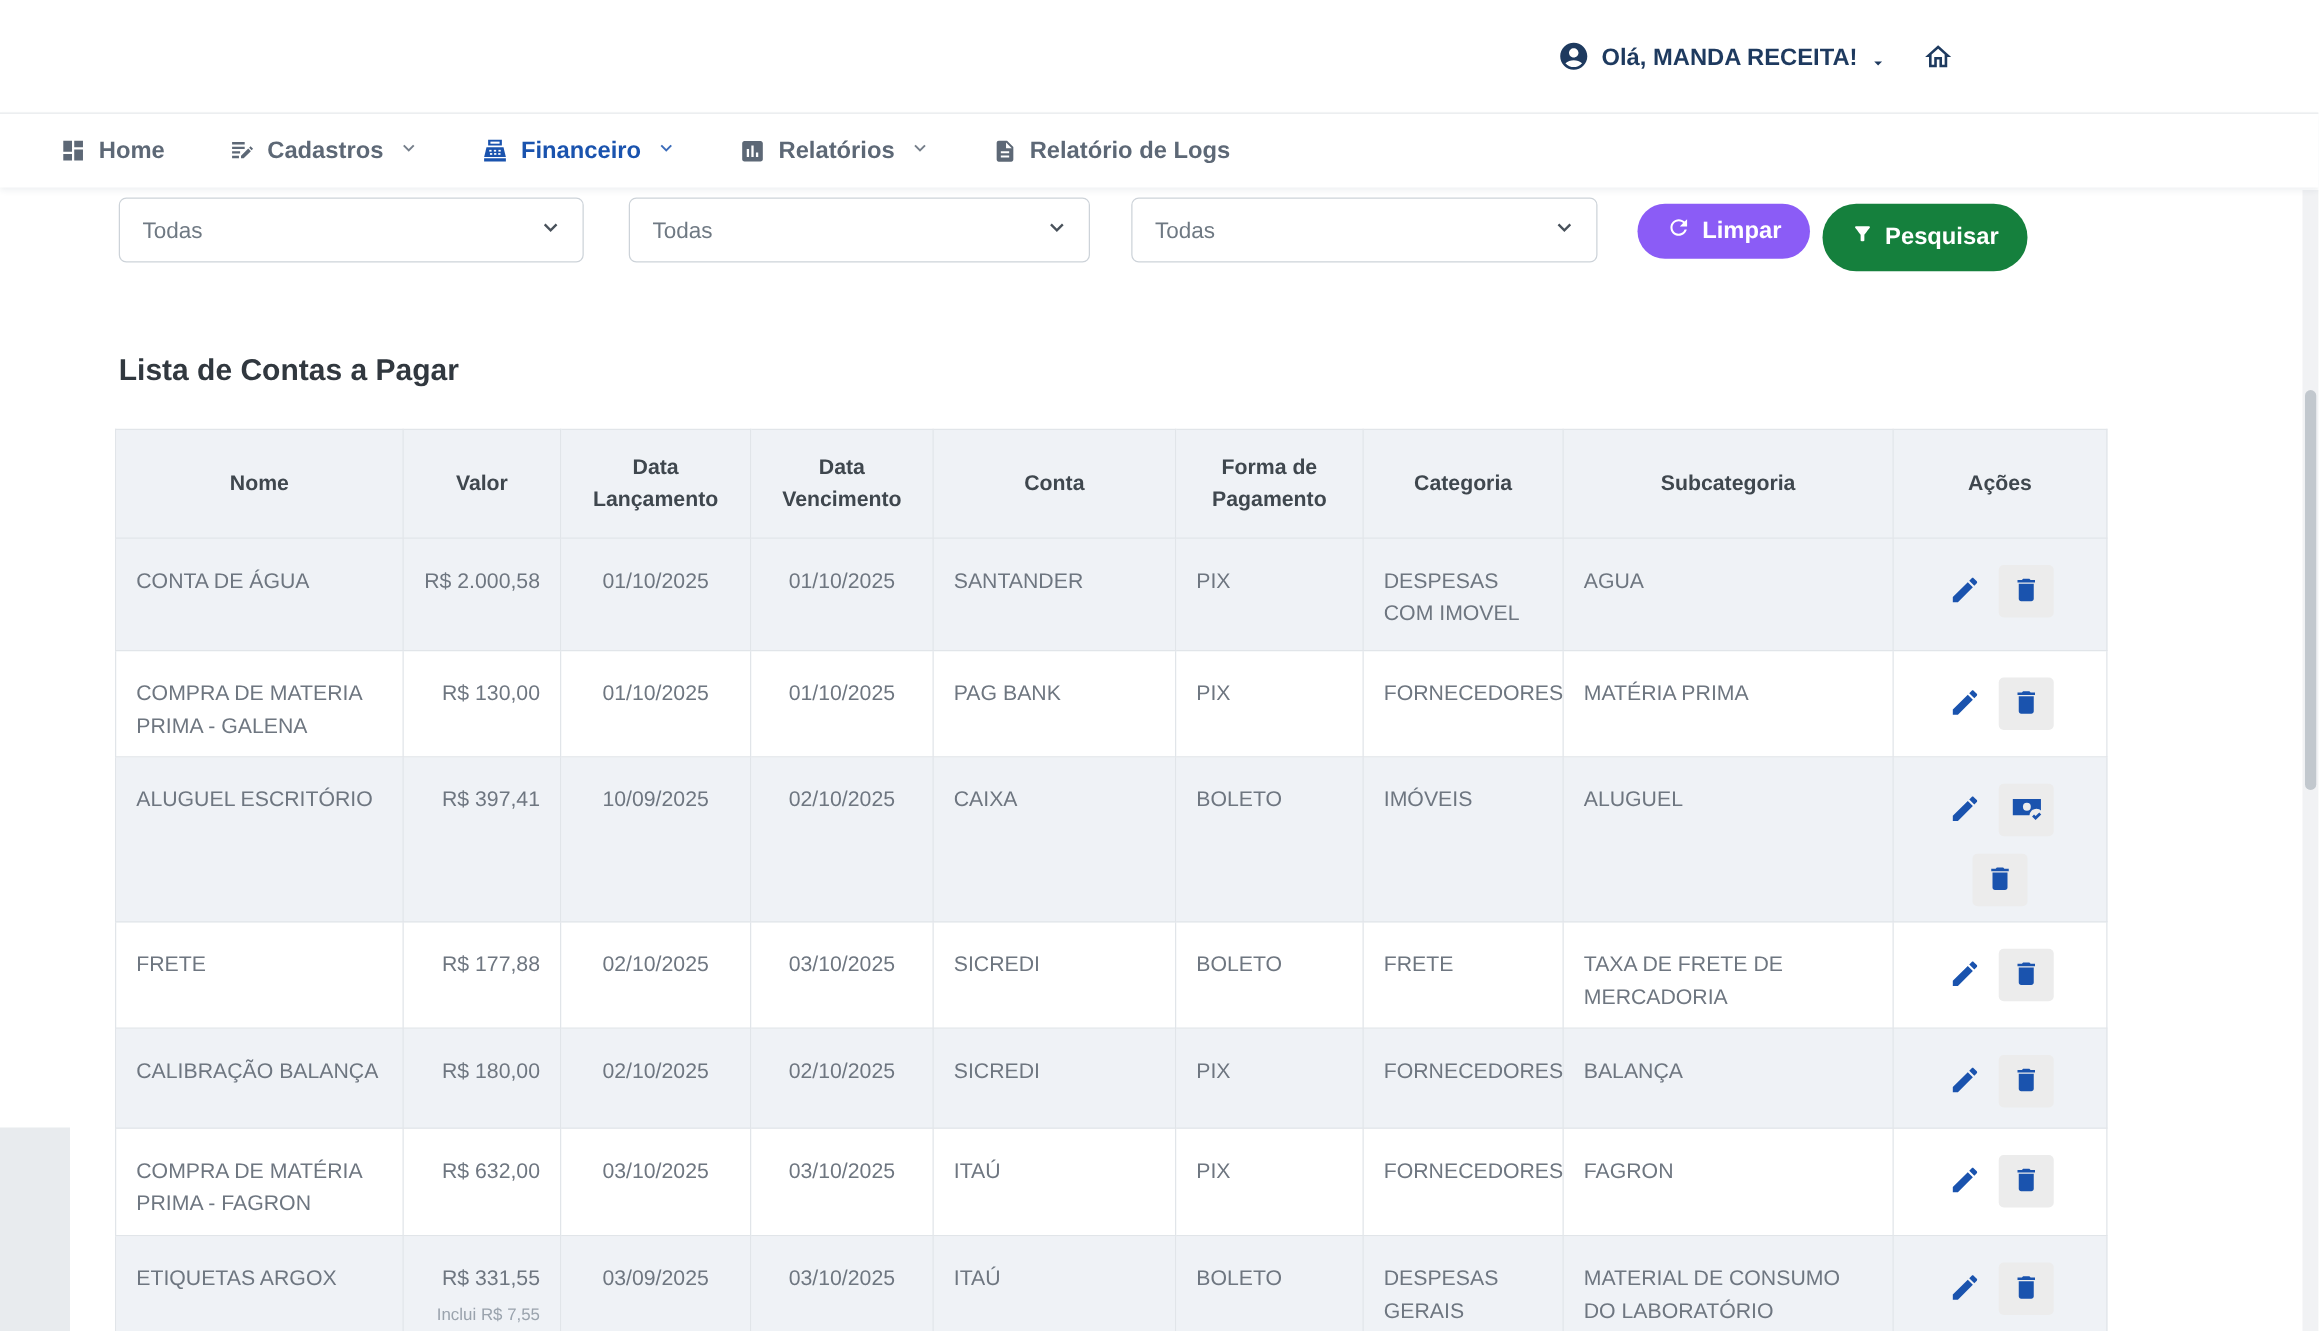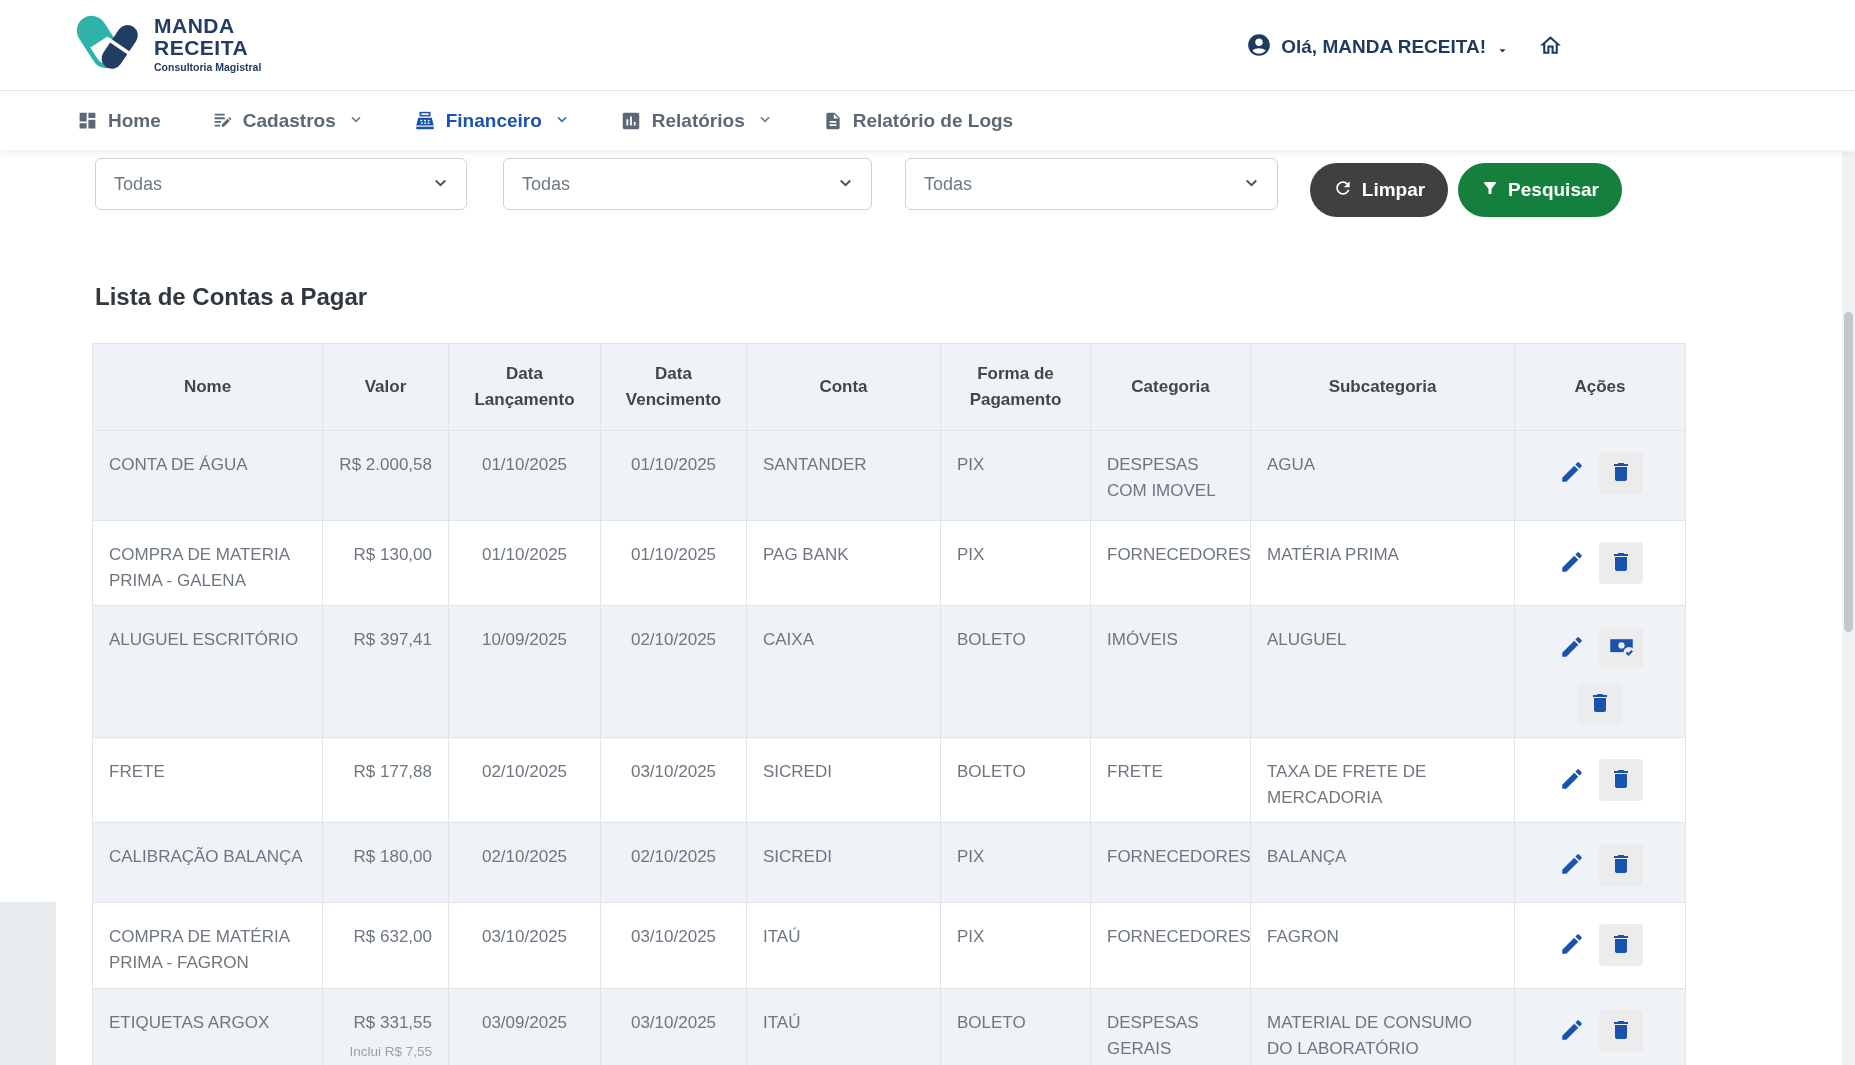--- a/index.html
+++ b/index.html
@@ -12,34 +12,34 @@
   .logo-text{color:#223d63;}
   .logo-line{font-size:21px;font-weight:800;line-height:1.02;letter-spacing:.5px;}
   .logo-sub{font-size:10.5px;font-weight:700;margin-top:3px;}
   .user-area{position:absolute;right:292px;top:0;height:90px;display:flex;align-items:center;}
   .user-menu{display:flex;align-items:flex-end;gap:9px;color:#1e3a5f;font-size:19px;font-weight:700;cursor:pointer;}
   .user-menu svg{display:block;}
   .home-link{margin-left:28px;color:#1e3a5f;display:flex;align-items:center;cursor:pointer;}
 
   
   .main-nav{position:absolute;left:0;top:90px;width:100%;height:60px;background:#fff;border-top:1px solid #e6e9ec;
-            box-shadow:0 3px 5px rgba(40,60,90,.08);display:flex;align-items:center;padding-left:77px;gap:50px;
+            box-shadow:0 3px 5px rgba(40,60,90,.08);display:flex;align-items:center;padding-left:48px;gap:50px;
             box-sizing:border-box;z-index:5;}
   .nav-item{display:flex;align-items:center;gap:10px;color:#5d6876;font-size:19px;font-weight:700;cursor:pointer;white-space:nowrap;}
   .nav-item.active{color:#1a53ae;}
   .nav-item .nav-icon{display:flex;}
   .nav-item svg.chev{margin-left:2px;opacity:.85;}
 
   
   .select-box{position:absolute;height:52px;background:#fff;border:1px solid #cdd3d9;border-radius:6px;
               display:flex;align-items:center;box-sizing:border-box;padding:0 16px 0 18px;cursor:pointer;}
   .select-value{flex:1;font-size:18px;color:#6f7983;}
   .btn{position:absolute;border:none;border-radius:28px;display:flex;align-items:center;justify-content:center;gap:9px;
        color:#fff;font-size:19px;font-weight:700;font-family:inherit;cursor:pointer;}
-  .btn-clear{left:1310px;top:163px;width:138px;height:54px;background:#404040;}
+  .btn-clear{left:1310px;top:163px;width:138px;height:44px;background:#8b5cf6;}
   .btn-search{left:1458px;top:163px;width:164px;height:54px;background:#15803d;}
 
   
   .page-title{position:absolute;left:95px;top:283px;margin:0;font-size:24px;font-weight:800;color:#31383f;}
 
   
   .table-wrap{position:absolute;left:92px;top:343px;width:1593px;}
   table.contas{border-collapse:collapse;table-layout:fixed;width:1593px;font-size:17px;}
   table.contas th,table.contas td{border:1px solid #e1e5e9;box-sizing:border-box;}
   table.contas thead th{height:87px;background:#eff2f6;color:#3f474e;font-weight:700;text-align:center;
@@ -68,39 +68,20 @@
   .corner-strip{position:absolute;left:0;top:902px;width:56px;height:163px;background:#e8ebee;}
   .scrollbar-track{position:absolute;right:0;top:152px;width:13px;height:913px;background:#f1f2f4;}
   .scrollbar-thumb{position:absolute;right:2px;top:160px;width:9px;height:320px;background:#c2c8ce;border-radius:5px;}
 </style>
 </head>
 <body>
 
 <div class="page">
 
   <header class="app-header">
-    <div class="logo">
-      <span>
-        <svg width="72" height="72" viewBox="0 0 80 80">
-          <g transform="rotate(-33 30 40)">
-            <rect x="16" y="11" width="28" height="58" rx="14" fill="#fff" stroke="#2fb3a8" stroke-width="5"></rect>
-            <path d="M16 40 v-15 a14 14 0 0 1 28 0 v15 z" fill="#2fb3a8"></path>
-          </g>
-          <g transform="rotate(34 52 46)">
-            <rect x="41" y="18" width="23" height="54" rx="11.5" fill="#223d63"></rect>
-            <rect x="37" y="43" width="31" height="4" fill="#fff"></rect>
-          </g>
-        </svg>
-      </span>
-      <div class="logo-text">
-        <div class="logo-line">MANDA</div>
-        <div class="logo-line">RECEITA</div>
-        <div class="logo-sub">Consultoria Magistral</div>
-      </div>
-    </div>
     <div class="user-area">
       <div class="user-menu">
         <span>
           <svg width="26" height="26" viewBox="0 0 24 24" fill="#1e3a5f">
               <path d="M12 2C6.48 2 2 6.48 2 12s4.48 10 10 10 10-4.48 10-10S17.52 2 12 2zm0 4c1.93 0 3.5 1.57 3.5 3.5S13.93 13 12 13s-3.5-1.57-3.5-3.5S10.07 6 12 6zm0 14c-2.03 0-4.43-.82-6.14-2.88C7.55 15.8 9.68 15 12 15s4.45.8 6.14 2.12C16.43 19.18 14.03 20 12 20z"></path>
             </svg>
         </span>
         <span>Olá, MANDA RECEITA!</span>
         <span>
           <svg width="15" height="15" viewBox="0 0 24 24" fill="#1e3a5f">

